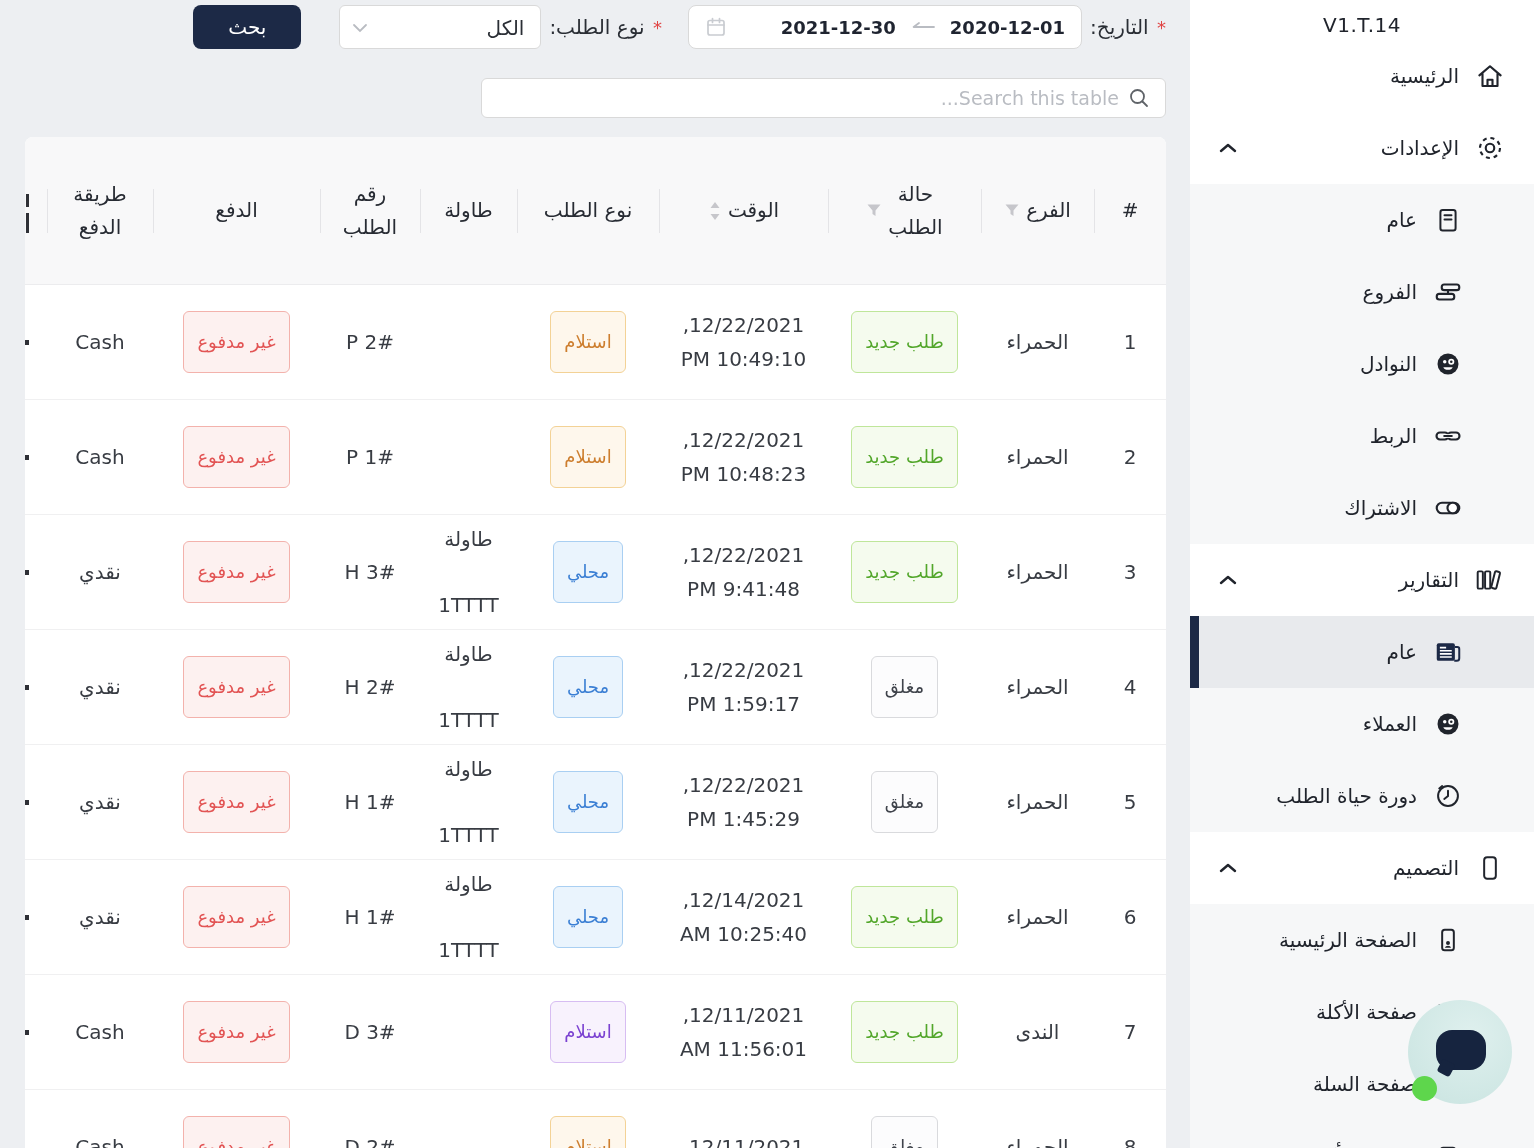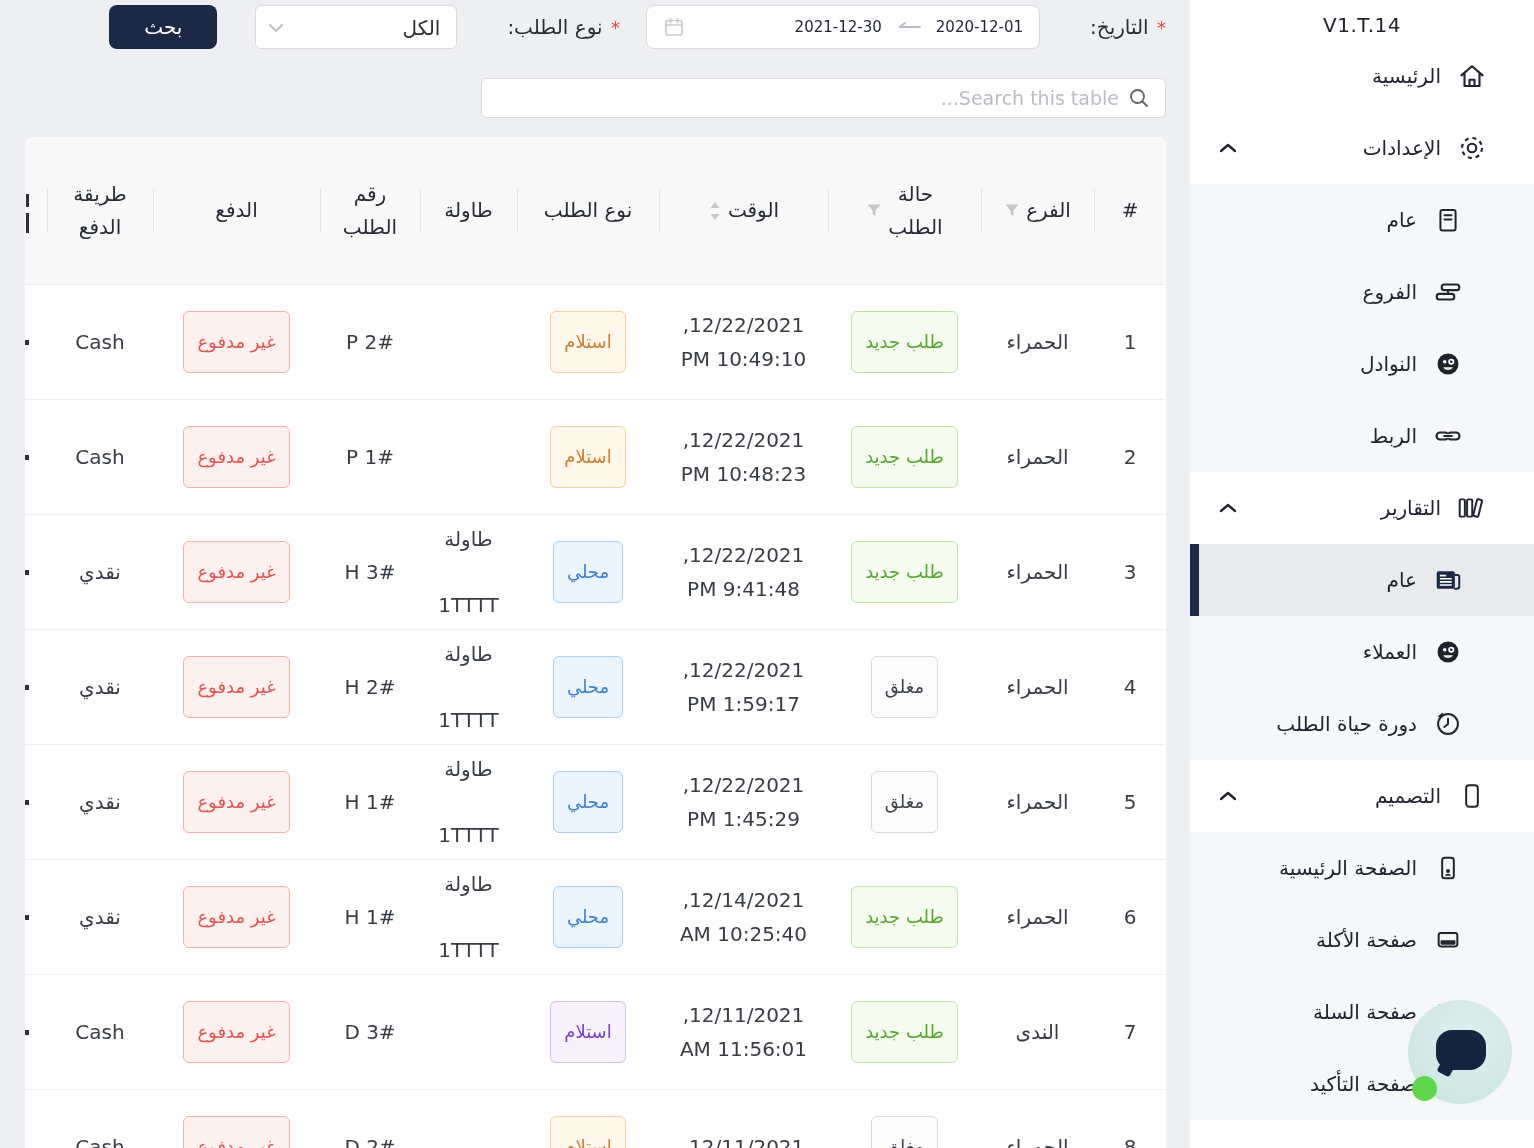--- a/index.html
+++ b/index.html
@@ -8,27 +8,27 @@
     position:relative;
     background:#edeff2;
     font-family:"DejaVu Sans","Liberation Sans",sans-serif;
     color:#2b2f36;
     direction:rtl;
   }
   
   .main { position:absolute; top:0; left:0; right:344px; bottom:0; }
 
   .filter-bar { display:flex; align-items:center; height:50px; padding:4px 24px 0 0; gap:8px; }
-  .field-label { font-size:20px; color:#2a2e35; white-space:nowrap;margin-left:42px; }
+  .field-label { font-size:20px; color:#2a2e35; white-space:nowrap; }
   .req { color:#e04444; margin-left:2px; font-size:18px; }
   .range-picker {
     display:flex; align-items:center; gap:14px; background:#fff;
     border:1px solid #d9d9d9; border-radius:8px; height:44px; padding:0 16px; width:394px;
   }
-  .range-picker .date { font-size:15px; color:#1f2430; font-weight:400; direction:ltr; }
+  .range-picker .date { font-size:18px; color:#1f2430; font-weight:700; direction:ltr; }
   .gap-lg { margin-right:18px; }
   .select-box {
     display:flex; align-items:center; justify-content:space-between;
     background:#fff; border:1px solid #d9d9d9; border-radius:6px;
     height:44px; width:202px; padding:2px 16px 0 12px;
   }
   .select-box .val { font-size:20px; color:#2a2e35; }
   .btn-navy {
     background:#1c2946; color:#fff; border:none; border-radius:8px;
     font-family:inherit; font-size:20px; cursor:pointer;
@@ -81,21 +81,21 @@
 
   
   .sidebar {
     position:absolute; top:0; right:0; width:344px; height:100%;
     background:#fff; z-index:5;
   }
   .version { height:40px; display:flex; align-items:center; justify-content:center;
     font-size:20px; color:#20242c; padding-top:10px; letter-spacing:.5px; }
   .side-item {
     height:72px; display:flex; align-items:center; gap:15px;
-    padding-right:46px; position:relative; font-size:20px; color:#20242c; cursor:pointer;
+    padding-right:28px; position:relative; font-size:20px; color:#20242c; cursor:pointer;
   }
   .side-item .icn { display:flex; align-items:center; justify-content:center; width:32px; }
   .side-item.sub { padding-right:70px; }
   .sub-wrap { background:#f6f7f8; }
   .side-item.active { background:#e8eaed; }
   .side-item.active::before {
     content:""; position:absolute; left:0; top:0; bottom:0; width:9px; background:#1c2946;
   }
   .side-item .chev { position:absolute; left:28px; top:50%; transform:translateY(-50%); }
 
@@ -474,20 +474,29 @@
           <span class="icn">
             <svg width="30" height="30" viewBox="0 0 24 24">
               <rect x="2.8" y="9.2" width="9.5" height="5.6" rx="2.8" fill="none" stroke="#20242c" stroke-width="1.7"></rect>
               <rect x="11.7" y="9.2" width="9.5" height="5.6" rx="2.8" fill="none" stroke="#20242c" stroke-width="1.7"></rect>
               <path d="M8.5 12 h7" stroke="#fff" stroke-width="3"></path>
               <path d="M9 12 h6" stroke="#20242c" stroke-width="1.7" stroke-linecap="round"></path>
             </svg>
           </span>
           <span>الربط</span>
         </div>
+        <div class="side-item sub">
+          <span class="icn">
+            <svg width="30" height="30" viewBox="0 0 24 24">
+              <rect x="3" y="7.8" width="18" height="8.4" rx="4.2" fill="none" stroke="#20242c" stroke-width="1.7"></rect>
+              <circle cx="15.8" cy="12" r="4.2" fill="#fff" stroke="#20242c" stroke-width="1.7"></circle>
+            </svg>
+          </span>
+          <span>الاشتراك</span>
+        </div>
       </div>
       <div class="side-item ">
         <span class="icn">
           <svg width="32" height="30" viewBox="0 0 26 24">
             <rect x="3" y="5" width="4.2" height="14" rx="1" fill="none" stroke="#20242c" stroke-width="1.6"></rect>
             <rect x="9" y="5" width="4.2" height="14" rx="1" fill="none" stroke="#20242c" stroke-width="1.6"></rect>
             <rect x="15.5" y="5" width="4.2" height="14" rx="1" transform="rotate(14 17.6 12)" fill="none" stroke="#20242c" stroke-width="1.6"></rect>
           </svg>
         </span>
         <span>التقارير</span>

